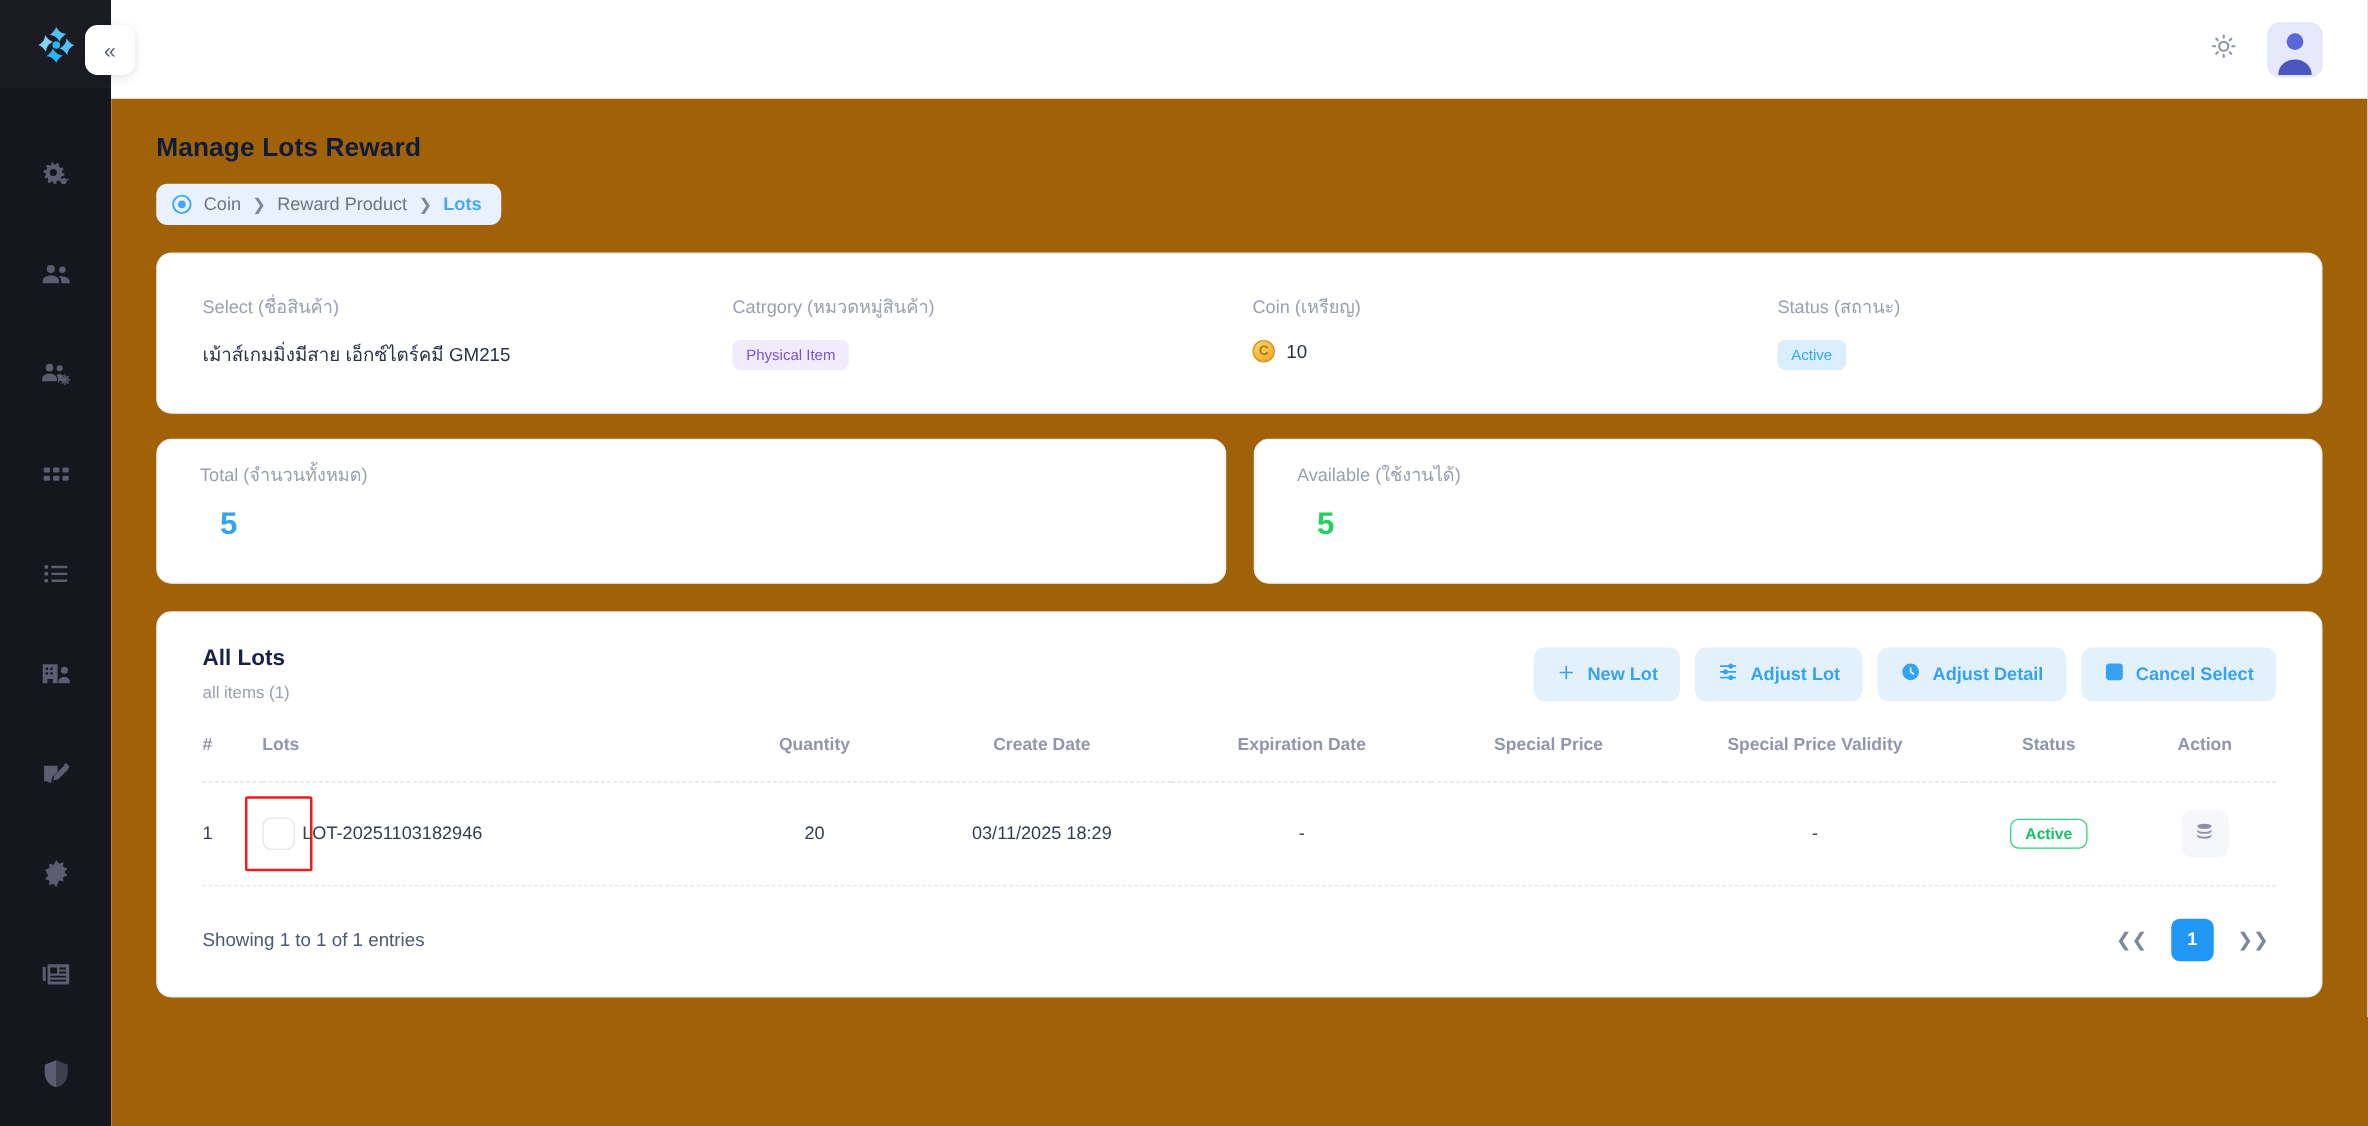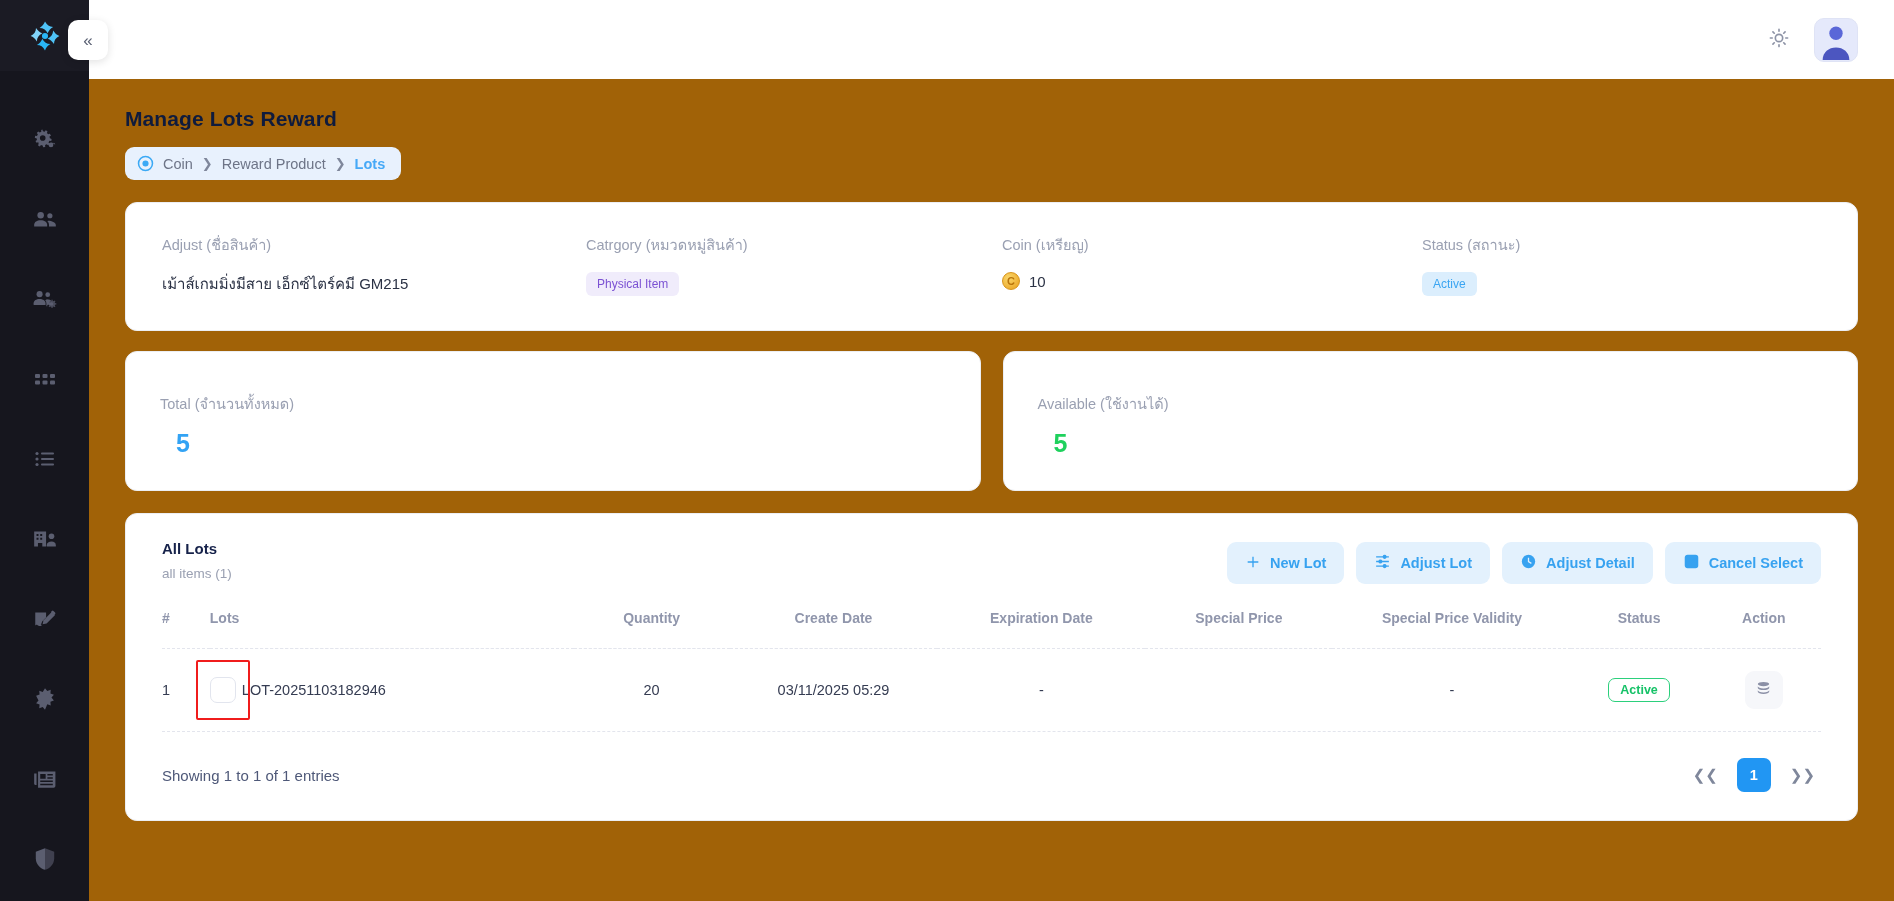--- a/index.html
+++ b/index.html
@@ -122,28 +122,28 @@
     width: 18px; height: 18px; border-radius: 50%;
     background: radial-gradient(circle at 35% 30%, #fbd66a, #e8a01d);
     border: 1px solid #d8941a;
     color: #b8740c; font-size: 11px; font-weight: bold;
     display:flex; align-items:center; justify-content:center;
   }
   .coin-value { font-size: 15px; color: #2b3245; }
 
   
   #stats { margin-top: 20px; display: flex; gap: 22px; }
-  .stat-card { flex: 1; padding: 40px 34px 32px 34px; }
+  .stat-card { flex: 1; padding: 16px 34px 32px 34px; }
   .stat-label { font-size: 14.5px; color: #9aa0b2; }
   .stat-value { font-size: 25px; font-weight: bold; margin-top: 14px; padding-left: 16px; }
 
   
   #table-card { margin-top: 22px; padding: 26px 36px 0 36px; }
   .table-head-row { display: flex; align-items: flex-start; justify-content: space-between; }
-  .table-title { font-size: 15px; font-weight: bold; color: #16224a; }
+  .table-title { font-size: 18px; font-weight: bold; color: #16224a; }
   .table-sub { font-size: 13.5px; color: #9aa0b2; margin-top: 9px; }
   .table-actions { display: flex; gap: 12px; margin-top: 2px; }
   .btn {
     display: inline-flex; align-items: center; gap: 9px;
     background: #e3f1fd; color: #37a2f0;
     border: none; border-radius: 9px;
     padding: 11px 18px;
     font-size: 14.5px; font-weight: 600;
     font-family: inherit; cursor: pointer;
   }
@@ -354,21 +354,21 @@
       <span class="bc-item">Coin</span>
       <span class="bc-sep">❯</span>
       <span class="bc-item">Reward Product</span>
       <span class="bc-sep">❯</span>
       <span class="bc-item active">Lots</span>
     </div>
 
     
     <section class="card" id="info-card">
       <div class="col">
-        <div class="field-label">Adjust (ชื่อสินค้า)</div>
+        <div class="field-label">Select (ชื่อสินค้า)</div>
         <div class="field-value">เม้าส์เกมมิ่งมีสาย เอ็กซ์ไตร์คมี GM215</div>
       </div>
       <div class="col">
         <div class="field-label">Catrgory (หมวดหมู่สินค้า)</div>
         <span class="badge badge-purple">Physical Item</span>
       </div>
       <div class="col">
         <div class="field-label">Coin (เหรียญ)</div>
         <div class="coin-line">
           <span class="coin-icon">C</span>
@@ -456,21 +456,21 @@
           <tr>
             <td>1</td>
             <td>
               <div class="lot-cell">
                 <div class="row-checkbox"></div>
                 <div class="cb-highlight"></div>
                 <span class="lot-name">LOT-20251103182946</span>
               </div>
             </td>
             <td class="c">20</td>
-            <td class="c">03/11/2025 05:29</td>
+            <td class="c">03/11/2025 18:29</td>
             <td class="c">-</td>
             <td class="c"></td>
             <td class="c">-</td>
             <td class="c">
               <span class="badge-outline-green">Active</span>
             </td>
             <td class="c">
               <button class="icon-btn">
                 <span>
                   <svg width="19" height="19" viewBox="0 0 24 24" fill="currentColor">

